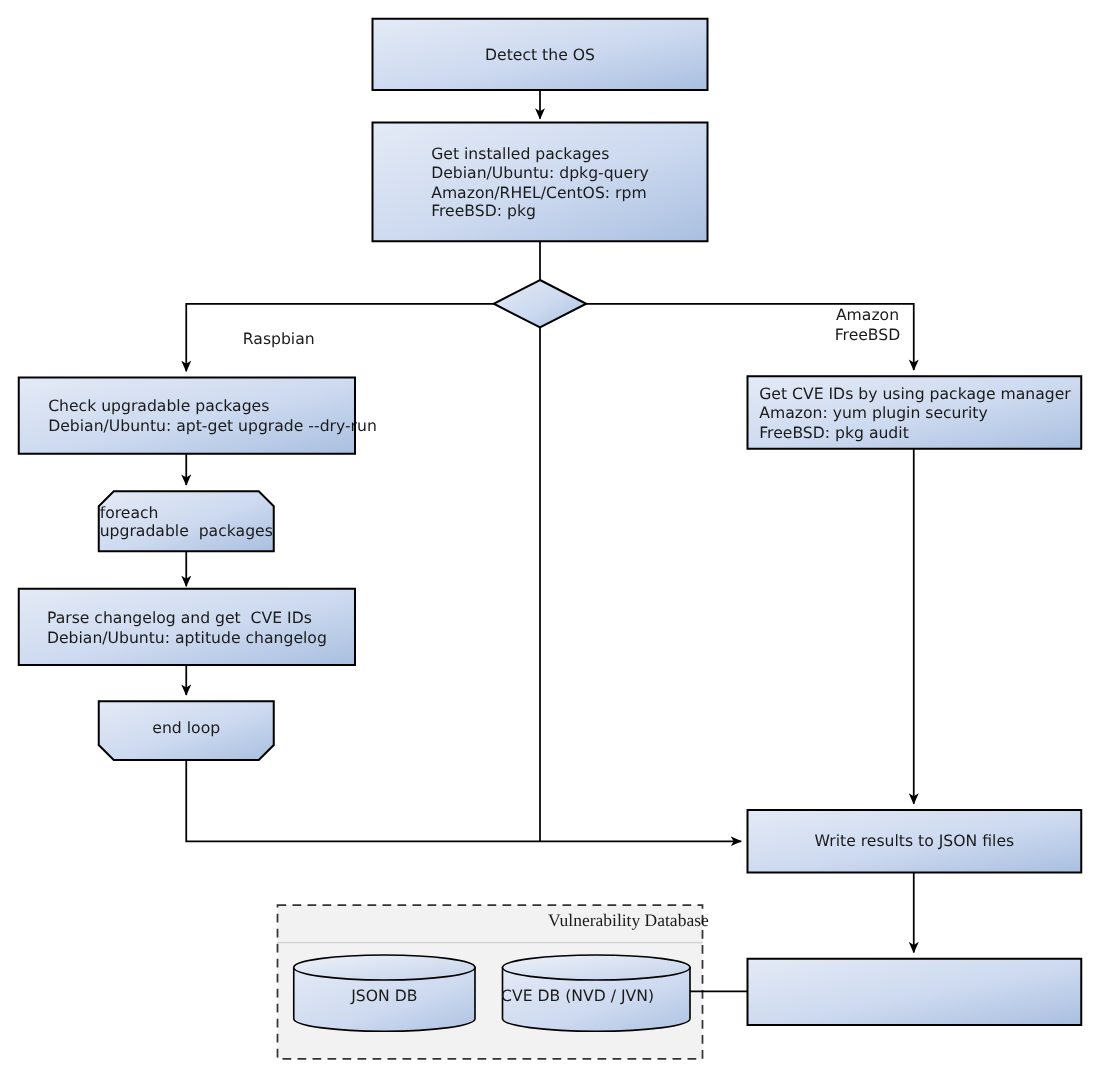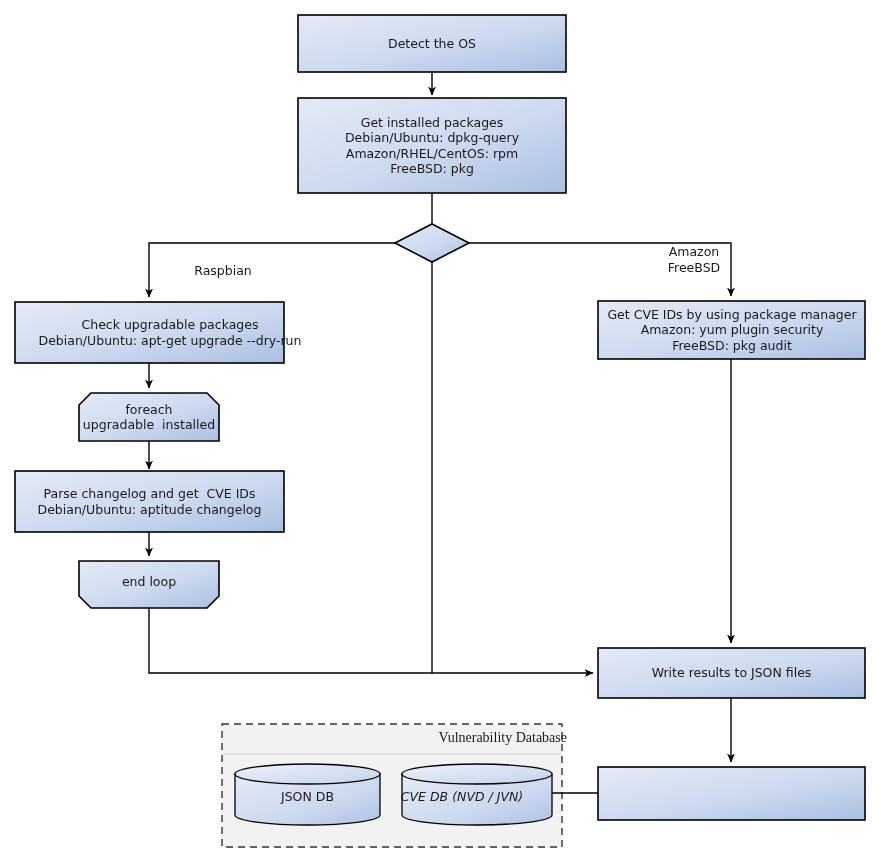--- a/index.html
+++ b/index.html
@@ -22,21 +22,21 @@
     left: 0;
     top: 0;
     width: 881px;
     height: 857px;
   }
   .node-label {
     position: absolute;
     display: flex;
     align-items: center;
     justify-content: center;
-    text-align: center;
+    text-align: left;
     color: #1a1a1a;
     font-size: 12.5px;
     line-height: 15.5px;
     white-space: pre;
     pointer-events: none;
   }
   .edge-label {
     position: absolute;
     text-align: center;
     color: #1a1a1a;
@@ -146,37 +146,37 @@
 
   <div class="node-label" style="left:298px; top:98px; width:268px; height:95px;">Get installed packages
 Debian/Ubuntu: dpkg-query
 Amazon/RHEL/CentOS: rpm
 FreeBSD: pkg</div>
 
   <div class="node-label" style="left:15px; top:302px; width:310px; height:61px;">Check upgradable packages
 Debian/Ubuntu: apt-get upgrade --dry-run</div>
 
   <div class="node-label" style="left:79px; top:393px; width:140px; height:48px;">foreach
-upgradable  installed</div>
+upgradable  packages</div>
 
   <div class="node-label" style="left:15px; top:471px; width:269px; height:61px;">Parse changelog and get  CVE IDs
 Debian/Ubuntu: aptitude changelog</div>
 
   <div class="node-label" style="left:79px; top:561px; width:140px; height:42px;">end loop</div>
 
   <div class="node-label" style="left:598px; top:301px; width:268px; height:58px;">Get CVE IDs by using package manager
 Amazon: yum plugin security
 FreeBSD: pkg audit</div>
 
   <div class="node-label" style="left:598px; top:648px; width:267px; height:50px;">Write results to JSON files</div>
 
 
   <div class="node-label" style="left:235px; top:778px; width:145px; height:37px;">JSON DB</div>
 
-  <div class="node-label" style="left:402px; top:778px; width:120px; height:37px;font-style:italic;">CVE DB (NVD / JVN)</div>
+  <div class="node-label" style="left:402px; top:778px; width:120px; height:37px;">CVE DB (NVD / JVN)</div>
 
   <div class="edge-label" style="left:163px; top:263px; width:120px;">Raspbian</div>
 
 
   <div class="edge-label" style="left:634px; top:244px; width:120px;">Amazon
 FreeBSD</div>
 
   <div class="group-title" style="left:282px; top:729px; width:285px;font-family:Liberation Serif, serif;">Vulnerability Database</div>
 
 </div>

